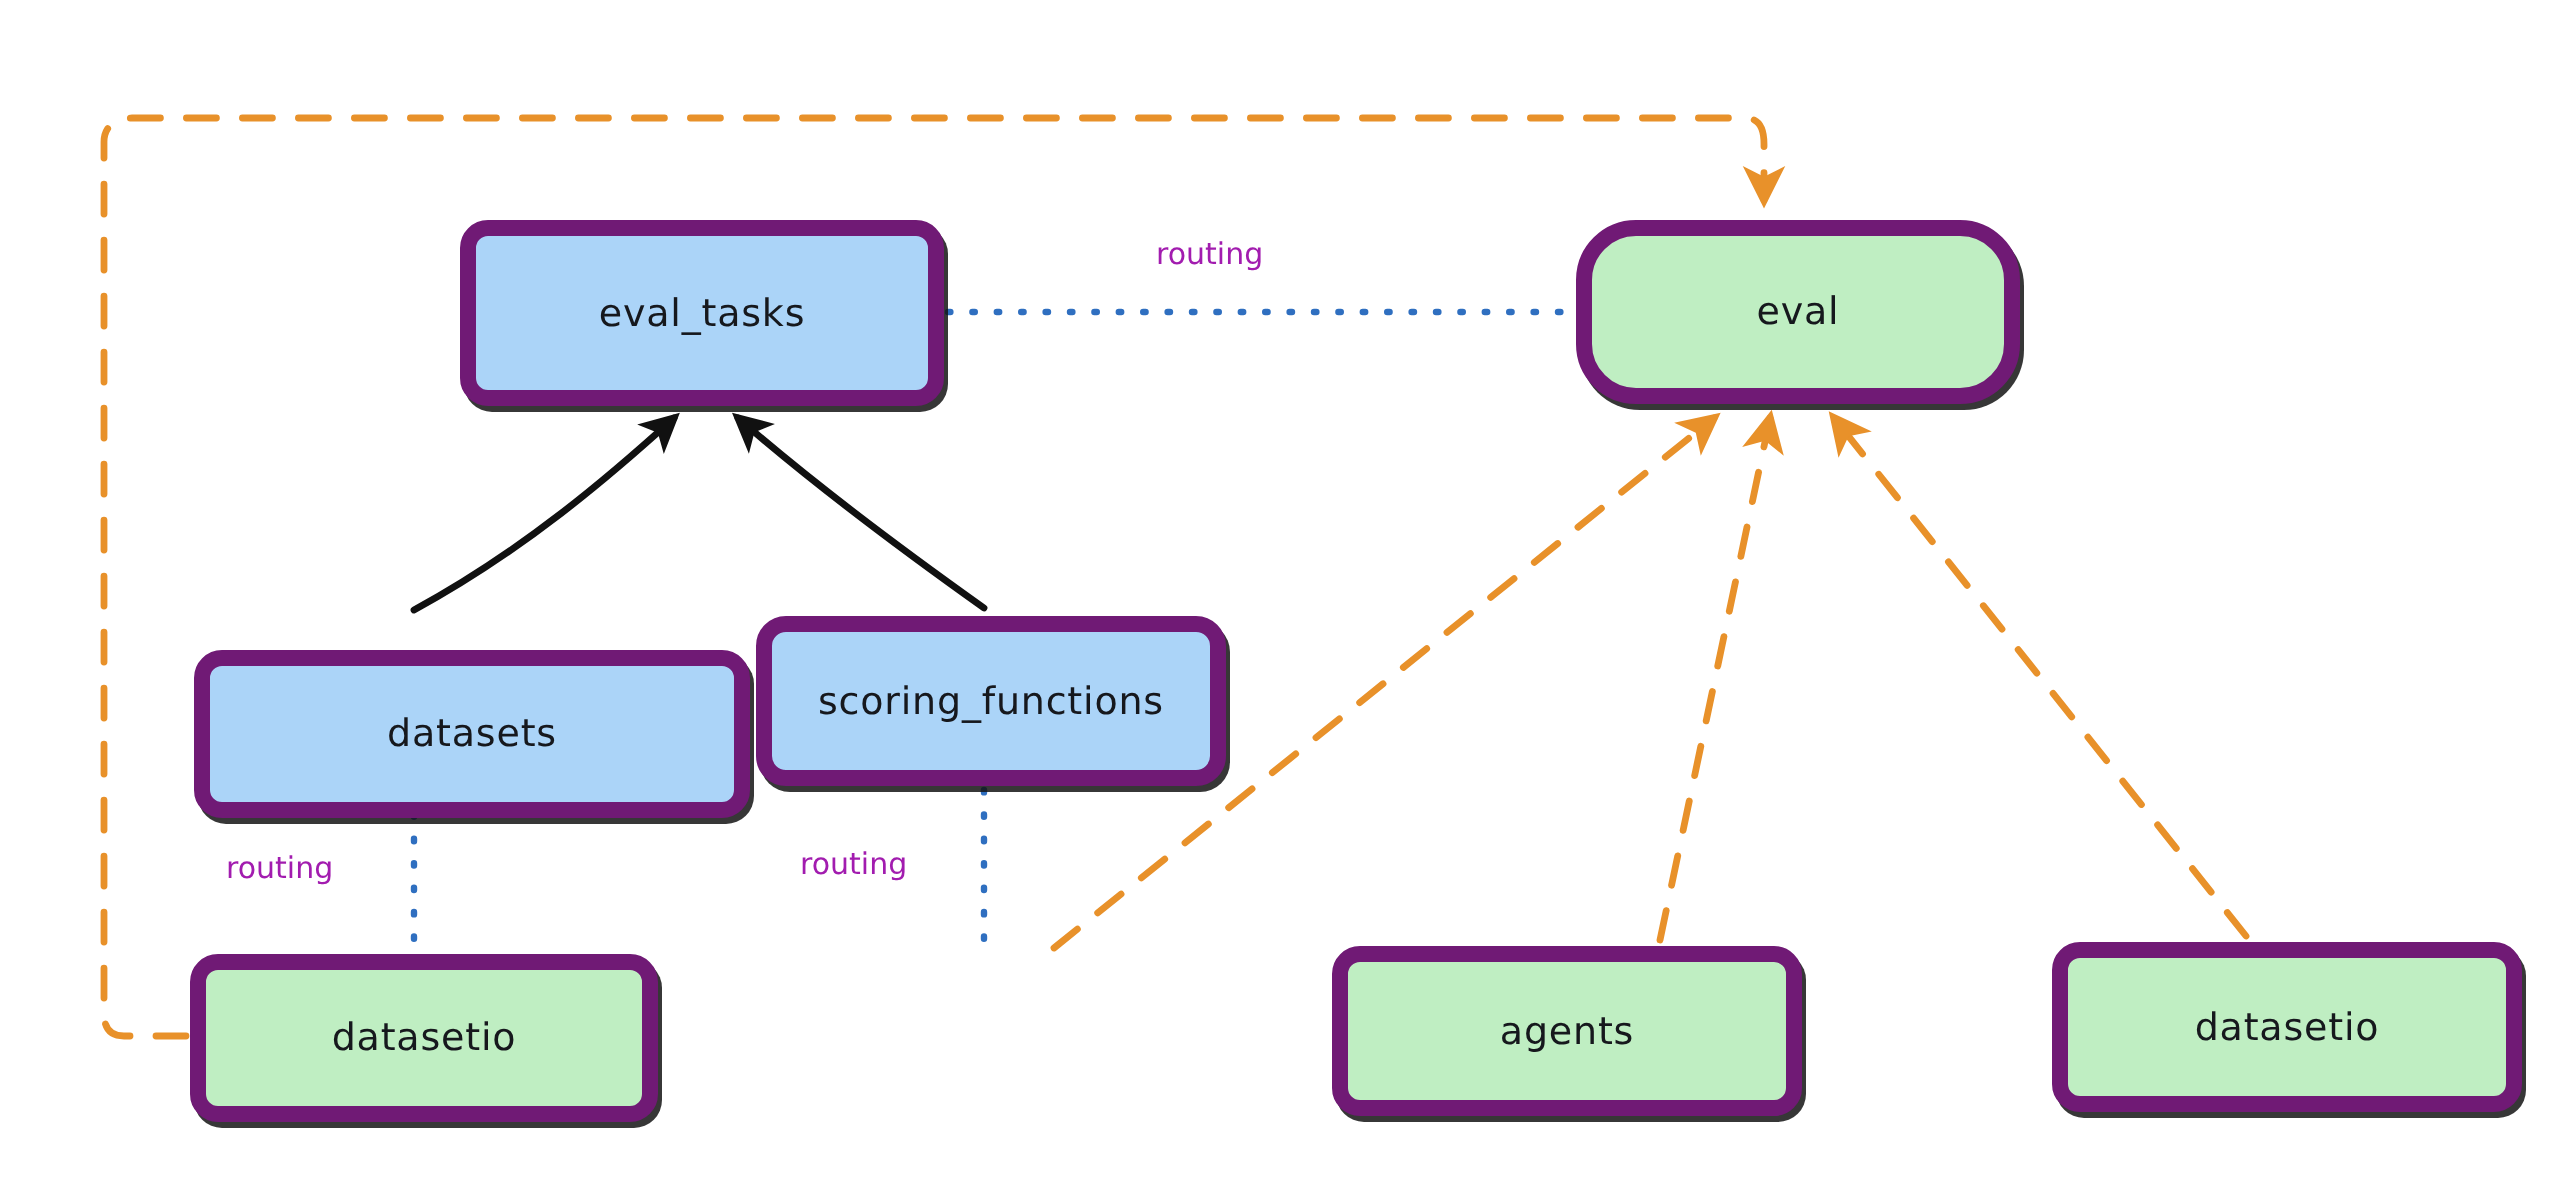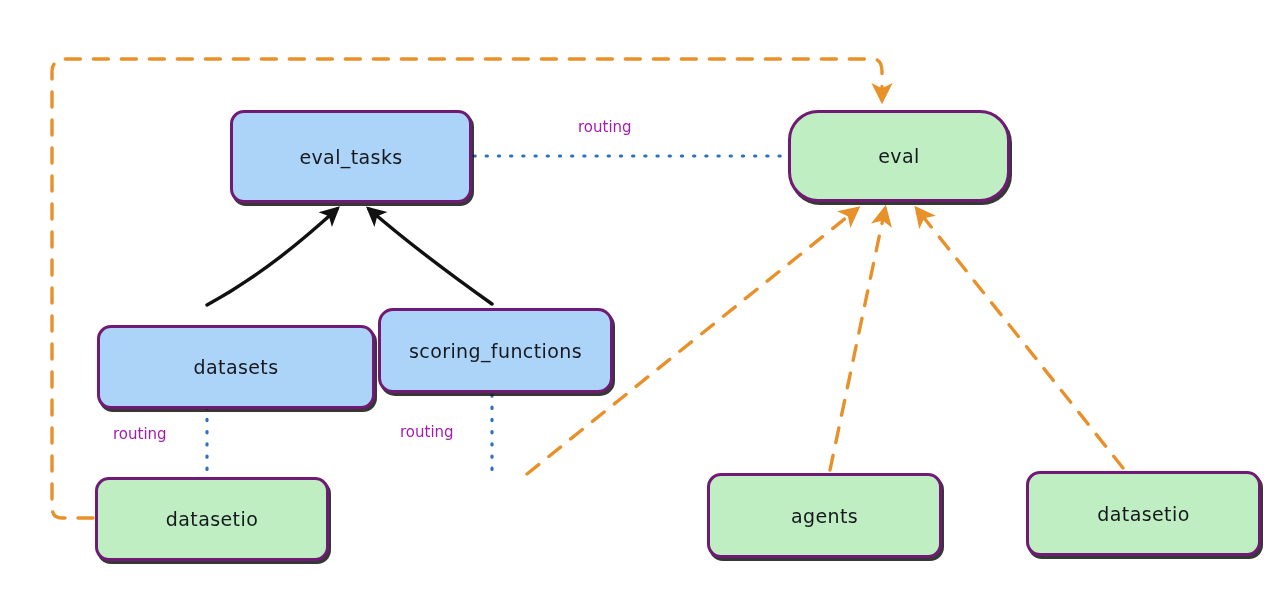--- a/index.html
+++ b/index.html
@@ -23,21 +23,21 @@
   #edge-layer {
     position: absolute;
     left: 0;
     top: 0;
     width: 1280px;
     height: 596px;
   }
   .node {
     position: absolute;
     box-sizing: border-box;
-    border: 3px solid #701a75;
+    border: 8px solid #701a75;
     border-radius: 14px;
     display: flex;
     align-items: center;
     justify-content: center;
     box-shadow: 2px 3px 0 rgba(20,20,20,0.85);
   }
   .node .node-label {
     font-family: "DejaVu Sans", sans-serif;
     font-size: 19px;
     letter-spacing: 0.4px;
@@ -107,21 +107,21 @@
 
   <div class="node api" style="left:378px; top:308px; width:235px; height:85px;border-radius:15px;">
     <span class="node-label">scoring_functions</span>
   </div>
 
   <div class="node provider" style="left:95px; top:477px; width:234px; height:84px;">
     <span class="node-label">datasetio</span>
   </div>
 
 
-  <div class="node provider" style="left:707px; top:473px; width:235px; height:85px;">
+  <div class="node provider" style="left:666px; top:473px; width:235px; height:85px;">
     <span class="node-label">agents</span>
   </div>
 
   <div class="node provider" style="left:1026px; top:471px; width:235px; height:85px;">
     <span class="node-label">datasetio</span>
   </div>
 
   <div class="edge-label" style="left:578px; top:118px;">routing</div>
 
   <div class="edge-label" style="left:113px; top:425px;">routing</div>

